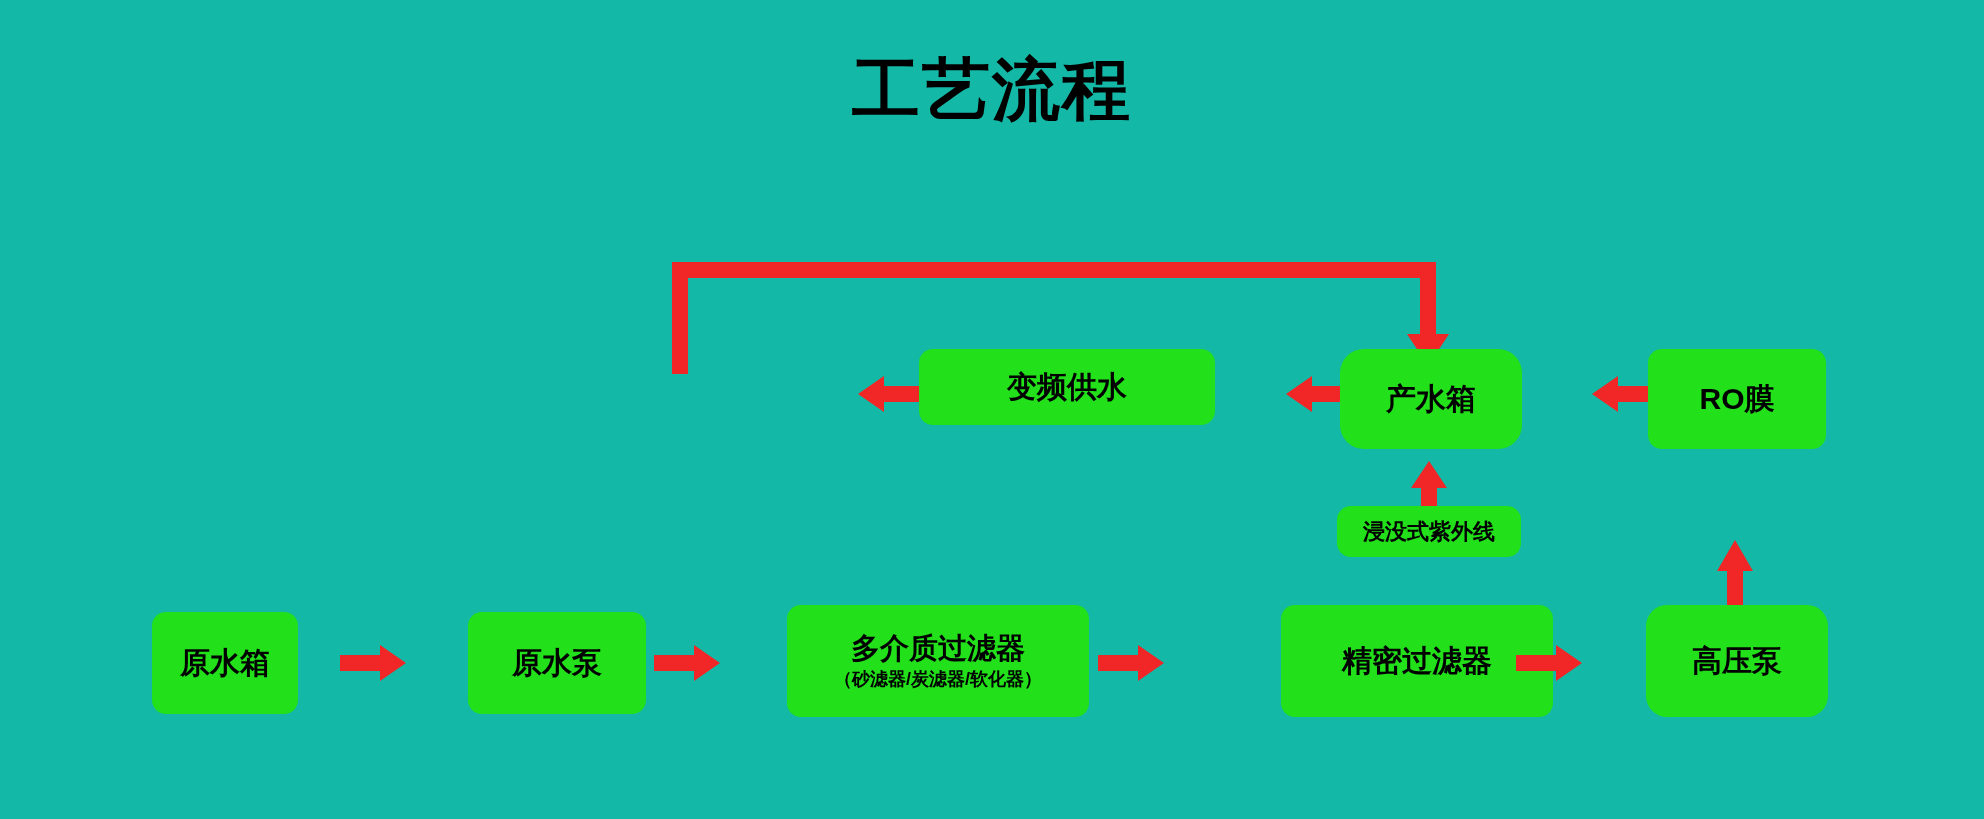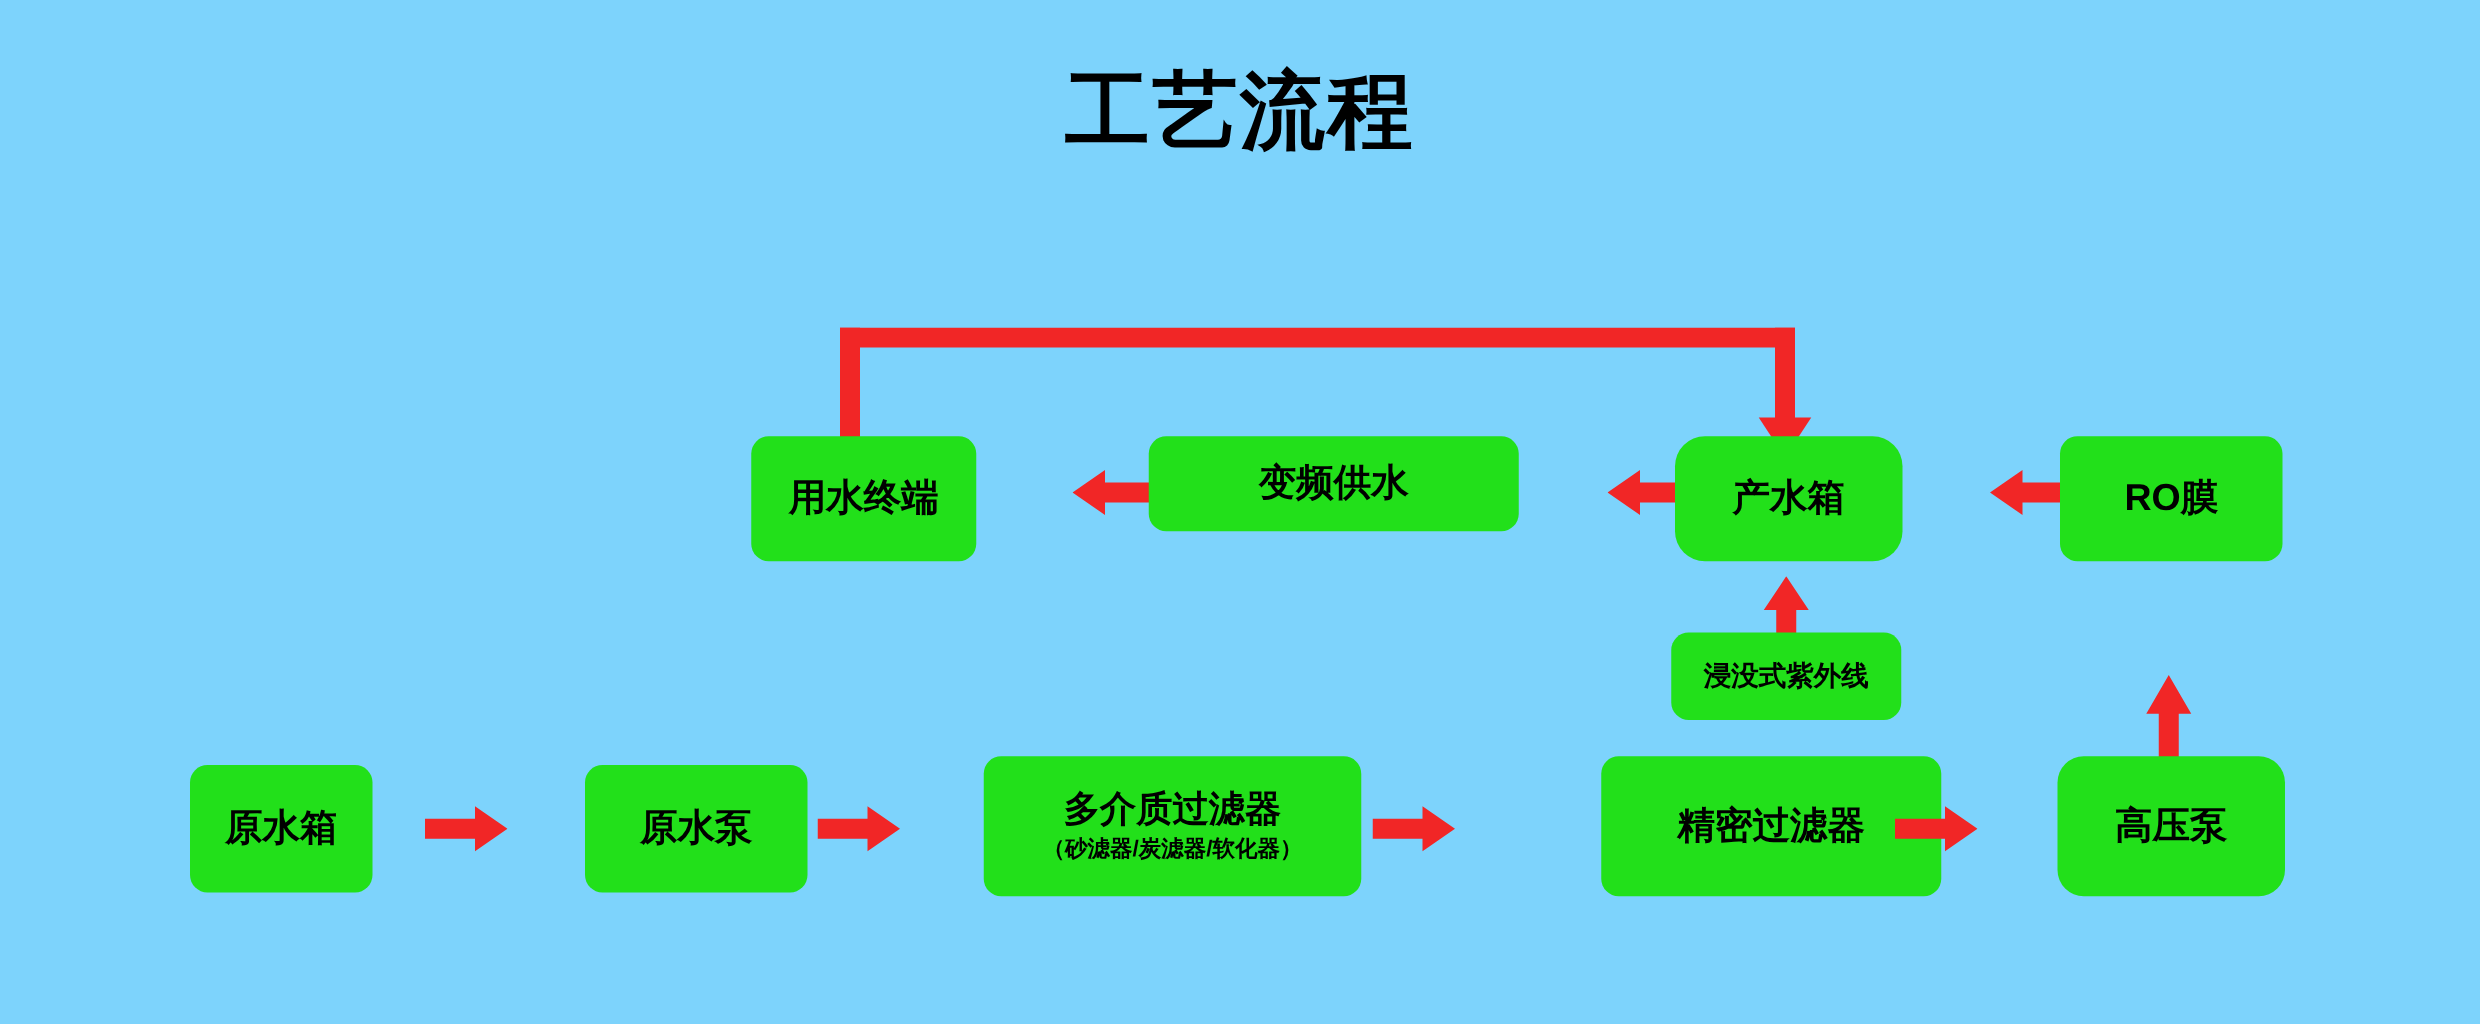--- a/index.html
+++ b/index.html
@@ -8,21 +8,21 @@
     padding: 0;
     background: #ffffff;
   }
   body {
     font-family: "Liberation Sans", "DejaVu Sans", sans-serif;
   }
   #canvas {
     position: relative;
     width: 1984px;
     height: 819px;
-    background: #7dd3fc;
+    background: #14b8a6;
     overflow: hidden;
   }
 
   
   .title {
     position: absolute;
     left: 0;
     top: 55px;
     width: 1984px;
     text-align: center;
@@ -88,23 +88,20 @@
       <rect x="0" y="0" width="16" height="112" fill="#F12626"></rect>
 
       <rect x="0" y="0" width="764" height="16" fill="#F12626"></rect>
 
       <rect x="748" y="0" width="16" height="77" fill="#F12626"></rect>
 
       <polygon points="735,72 777,72 756,104" fill="#F12626"></polygon>
     </svg>
   </div>
 
-  <div class="node size-lg" style="left:601px; top:349px; width:180px; height:100px;">
-    <span class="main-label">用水终端</span>
-  </div>
 
   <div class="arrow" style="left:858px; top:373px;">
     <svg width="68" height="42" viewBox="0 0 68 42">
       <polygon points="0,21 26,3 26,13 68,13 68,29 26,29 26,39" fill="#F12626"></polygon>
     </svg>
   </div>
 
   <div class="node size-lg" style="left:919px; top:349px; width:296px; height:76px;">
     <span class="main-label">变频供水</span>
   </div>
@@ -128,21 +125,21 @@
   <div class="node size-lg" style="left:1648px; top:349px; width:178px; height:100px;">
     <span class="main-label">RO膜</span>
   </div>
 
   <div class="arrow" style="left:1407px; top:461px;">
     <svg width="44" height="46" viewBox="0 0 44 46">
       <polygon points="22,0 40,27 30,27 30,46 14,46 14,27 4,27" fill="#F12626"></polygon>
     </svg>
   </div>
 
-  <div class="node size-sm" style="left:1337px; top:506px; width:184px; height:70px;font-family:Liberation Serif, serif;">
+  <div class="node size-sm" style="left:1337px; top:506px; width:184px; height:51px;font-family:Liberation Serif, serif;">
     <span class="main-label">浸没式紫外线</span>
   </div>
 
   <div class="arrow" style="left:1713px; top:540px;">
     <svg width="44" height="75" viewBox="0 0 44 75">
       <polygon points="22,0 40,31 30,31 30,75 14,75 14,31 4,31" fill="#F12626"></polygon>
     </svg>
   </div>
 
   <div class="node size-lg" style="left:152px; top:612px; width:146px; height:102px;">

